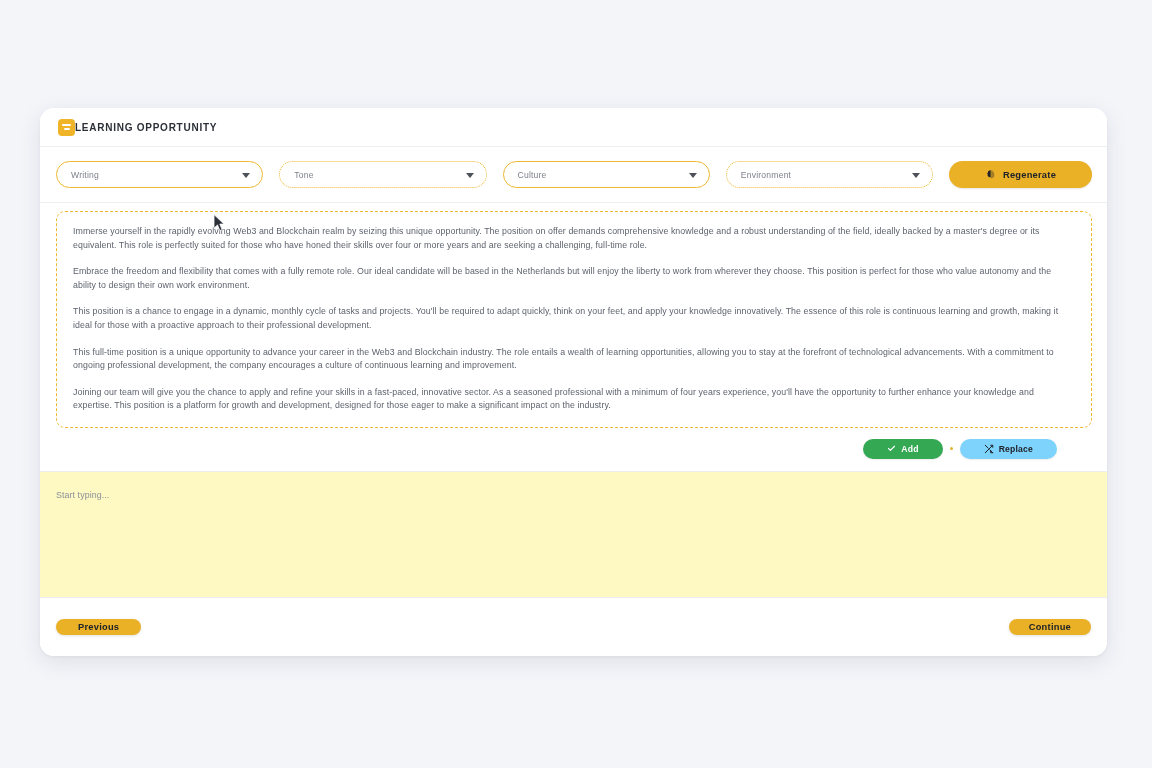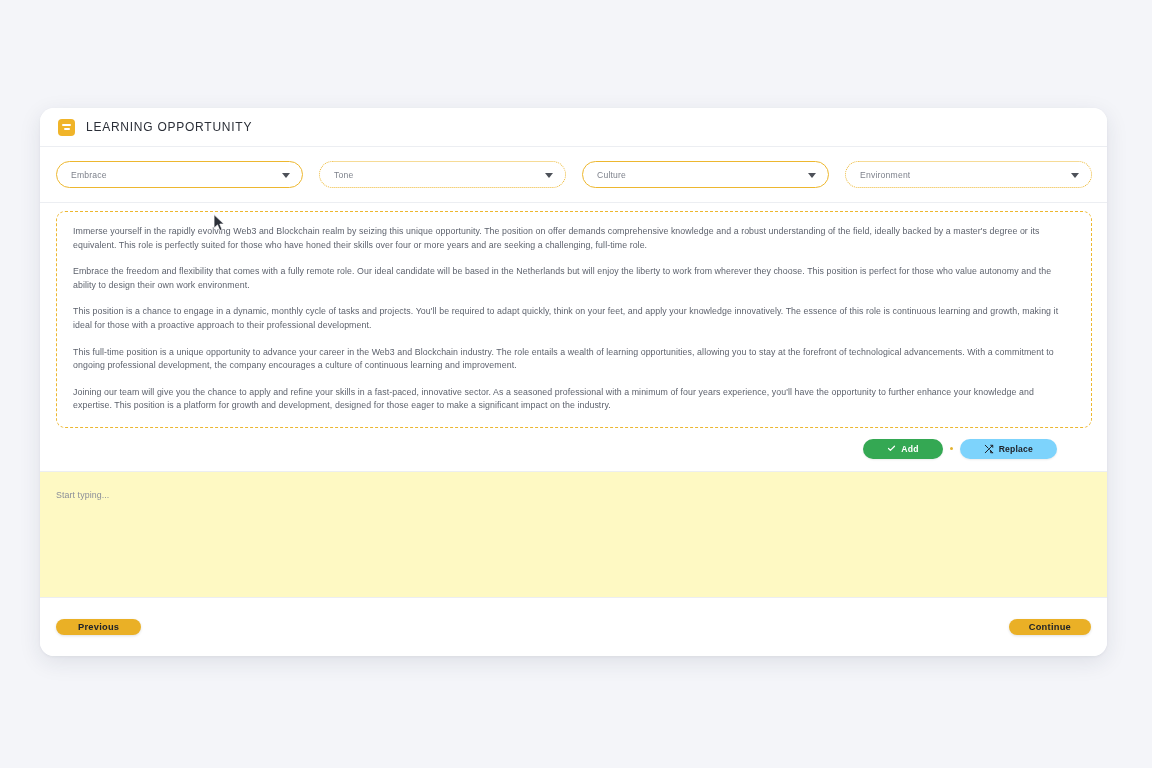--- a/index.html
+++ b/index.html
@@ -61,23 +61,22 @@
   }
   .header-icon i {
     display: block;
     width: 9px;
     height: 1.6px;
     background: #ffffff;
     border-radius: 1px;
   }
   .header-icon i.short { width: 6px; }
   .header-title {
-    margin-left: 11px;
-    font-size: 12px;
-    font-weight: normal;
+    font-size: 10px;
+    font-weight: bold;
     letter-spacing: 0.75px;
     color: #2b2f38;
   }
 
   
   .toolbar {
     flex: 0 0 auto;
     padding: 14px 15px 14px 16px;
     display: flex;
     align-items: center;
@@ -252,39 +251,46 @@
       <span class="header-icon">
         <i></i>
           <i class="short"></i>
       </span>
       <span class="header-title">LEARNING OPPORTUNITY</span>
     </div>
 
     <div class="toolbar">
 
       <div class="select">
-        <span class="select-label">Embrace</span>
+        <span class="select-label">Writing</span>
         <span class="caret"></span>
       </div>
 
       <div class="select dotted">
         <span class="select-label">Tone</span>
         <span class="caret"></span>
       </div>
 
       <div class="select">
         <span class="select-label">Culture</span>
         <span class="caret"></span>
       </div>
 
       <div class="select dotted">
         <span class="select-label">Environment</span>
         <span class="caret"></span>
       </div>
 
+      <button class="btn-regen">
+        <svg class="brain-icon" viewBox="0 0 24 24">
+          <path fill="#20232a" d="M11 2.5c-1.1 0-2 .7-2.3 1.7-1.3.1-2.3 1.2-2.3 2.5 0 .3 0 .5.1.8-.9.4-1.5 1.3-1.5 2.3 0 .8.4 1.6 1 2-.3.4-.5.9-.5 1.5 0 1.1.7 2 1.7 2.4.1 1.3 1.2 2.3 2.5 2.3.4 0 .8-.1 1.1-.3.3.6.9 1 1.6 1V2.5H11z"></path>
+          <path fill="#20232a" d="M13.3 2.5v18.3c.8 0 1.5-.5 1.8-1.2.3.1.6.2 1 .2 1.3 0 2.4-1 2.5-2.3 1-.4 1.7-1.3 1.7-2.4 0-.6-.2-1.1-.5-1.5.6-.4 1-1.2 1-2 0-1-.6-1.9-1.5-2.3.1-.3.1-.5.1-.8 0-1.3-1-2.4-2.3-2.5C16.8 3.2 15.9 2.5 14.8 2.5h-1.5z" opacity="0.35"></path>
+        </svg>
+        <span class="label">Regenerate</span>
+      </button>
     </div>
 
     <div class="content-wrap">
       <div class="content-box">
         <p>Immerse yourself in the rapidly evolving Web3 and Blockchain realm by seizing this unique opportunity. The position on offer demands comprehensive knowledge and a robust understanding of the field, ideally backed by a master's degree or its equivalent. This role is perfectly suited for those who have honed their skills over four or more years and are seeking a challenging, full-time role.</p>
         <p>Embrace the freedom and flexibility that comes with a fully remote role. Our ideal candidate will be based in the Netherlands but will enjoy the liberty to work from wherever they choose. This position is perfect for those who value autonomy and the ability to design their own work environment.</p>
         <p>This position is a chance to engage in a dynamic, monthly cycle of tasks and projects. You'll be required to adapt quickly, think on your feet, and apply your knowledge innovatively. The essence of this role is continuous learning and growth, making it ideal for those with a proactive approach to their professional development.</p>
         <p>This full-time position is a unique opportunity to advance your career in the Web3 and Blockchain industry. The role entails a wealth of learning opportunities, allowing you to stay at the forefront of technological advancements. With a commitment to ongoing professional development, the company encourages a culture of continuous learning and improvement.</p>
         <p>Joining our team will give you the chance to apply and refine your skills in a fast-paced, innovative sector. As a seasoned professional with a minimum of four years experience, you'll have the opportunity to further enhance your knowledge and expertise. This position is a platform for growth and development, designed for those eager to make a significant impact on the industry.</p>
       </div>

